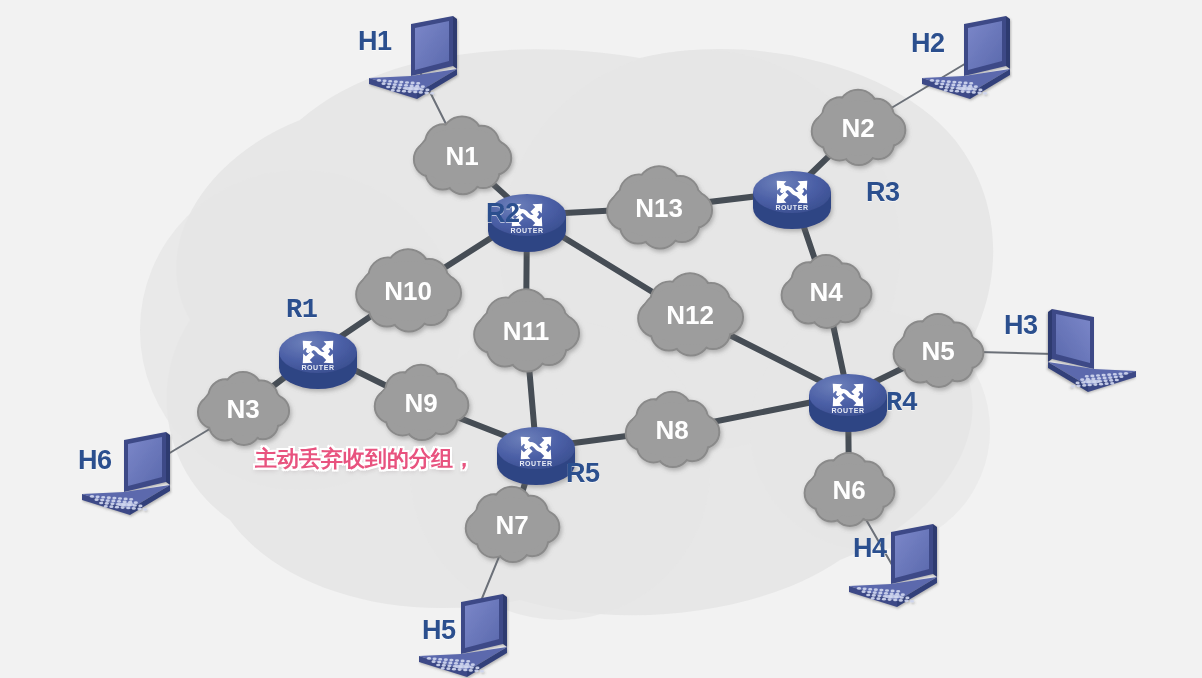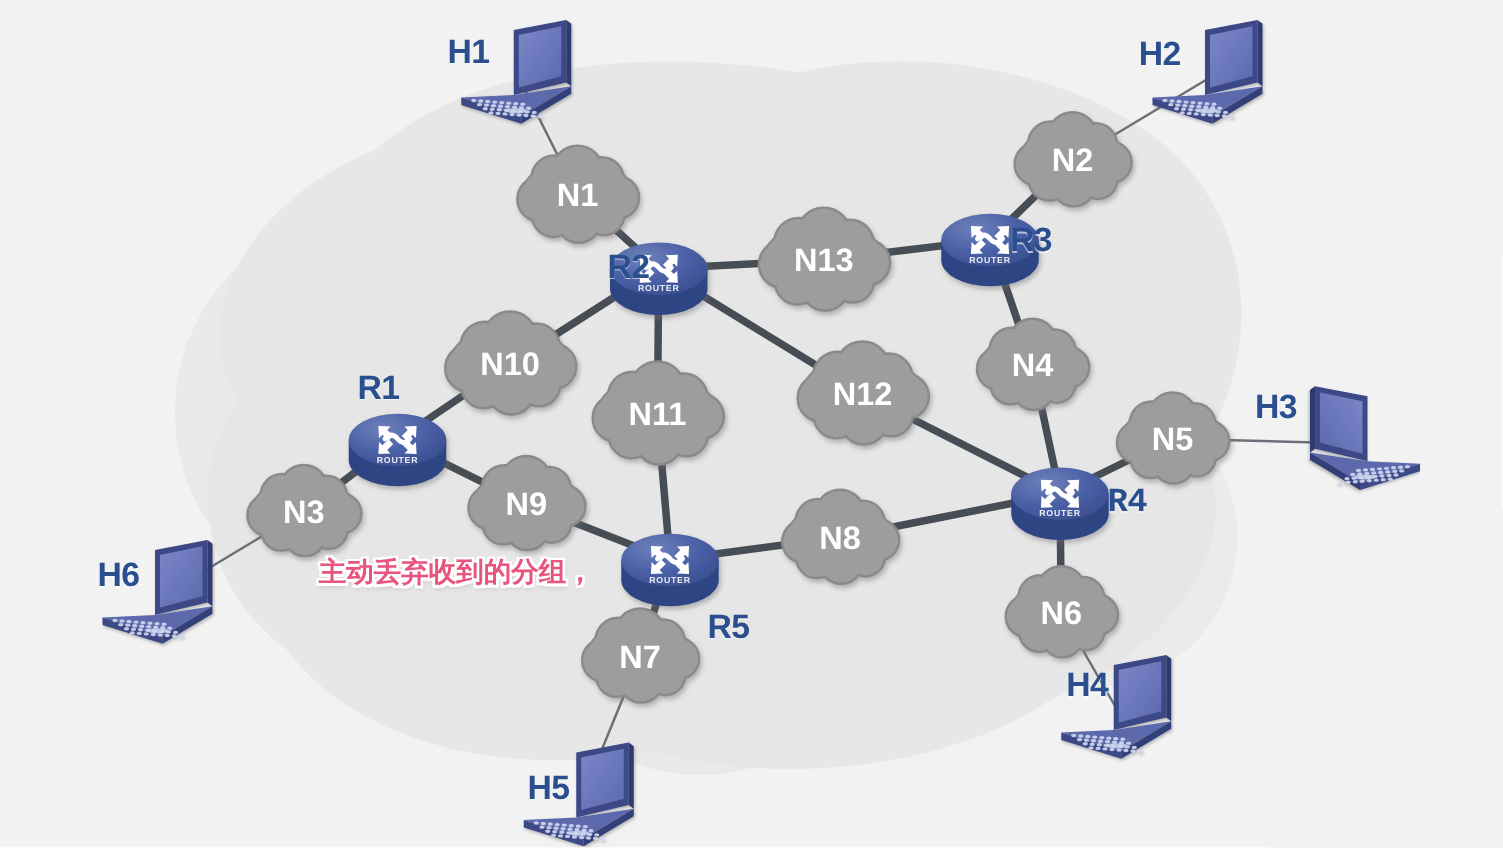--- a/index.html
+++ b/index.html
@@ -707,24 +707,24 @@
       </g>
   </svg>
 
   <div id="labels">
       <div class="node-label host-label" style="left: 358px; top: 26px;">H1</div>
       <div class="node-label host-label" style="left: 911px; top: 28px;">H2</div>
       <div class="node-label host-label" style="left: 1004px; top: 310px;">H3</div>
       <div class="node-label host-label" style="left: 853px; top: 533px;">H4</div>
       <div class="node-label host-label" style="left: 422px; top: 615px; text-align: right;">H5</div>
       <div class="node-label host-label" style="left: 78px; top: 445px;">H6</div>
-      <div class="node-label router-label" style="left: 286px; top: 295px;">R1</div>
+      <div class="node-label router-label" style="left: 286px; top: 295px; font-family: Liberation Mono, monospace;">R1</div>
       <div class="node-label router-label" style="left: 446px; top: 198px; margin-left: 40px;">R2</div>
-      <div class="node-label router-label" style="left: 808px; top: 177px;">R3</div>
+      <div class="node-label router-label" style="left: 866px; top: 177px;">R3</div>
       <div class="node-label router-label" style="left: 886px; top: 388px; font-family: Liberation Mono, monospace;">R4</div>
-      <div class="node-label router-label" style="left: 566px; top: 458px; margin-top: 28px;">R5</div>
+      <div class="node-label router-label" style="left: 566px; top: 458px;">R5</div>
     </div>
 
   <div id="caption">
     <div>主动丢弃收到的分组，</div>
   </div>
 
 </div>
 
 </body></html>

